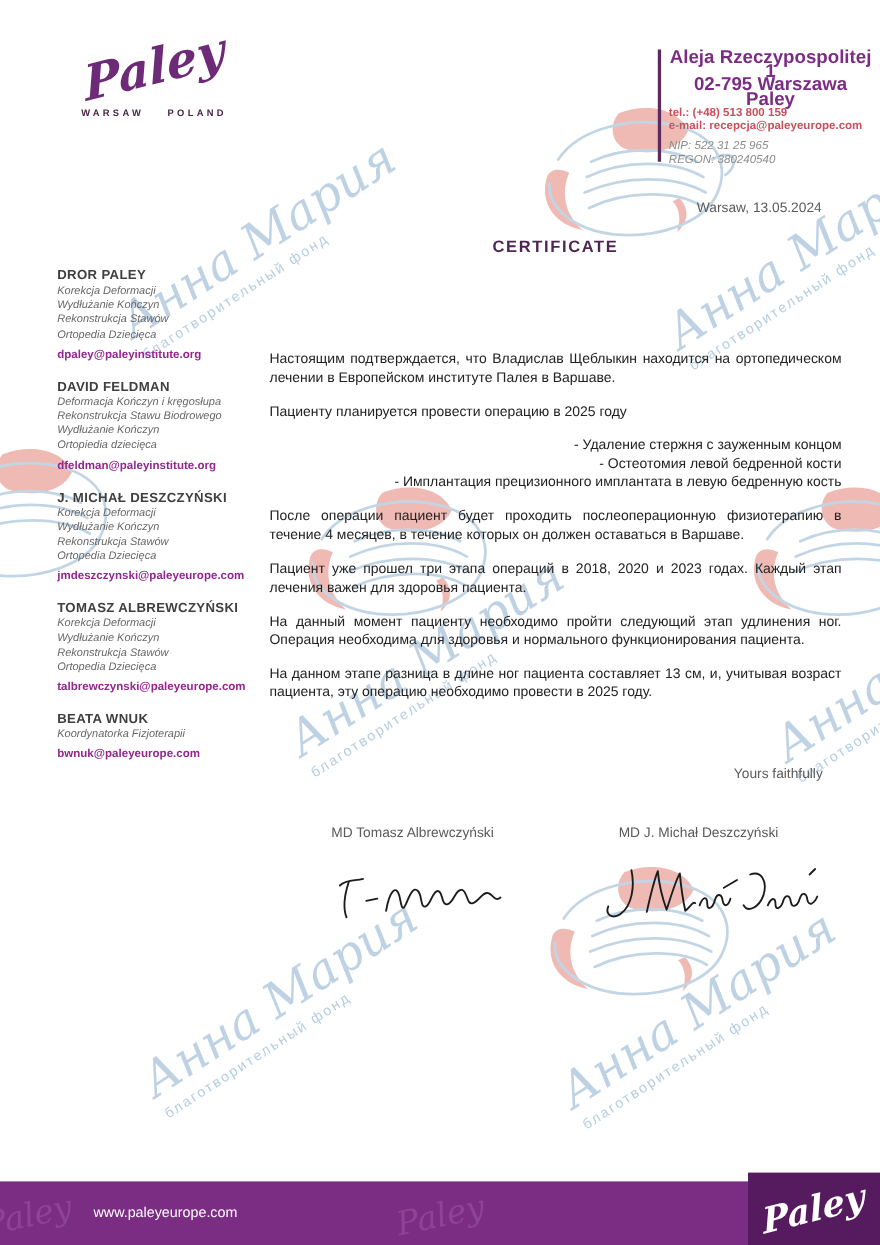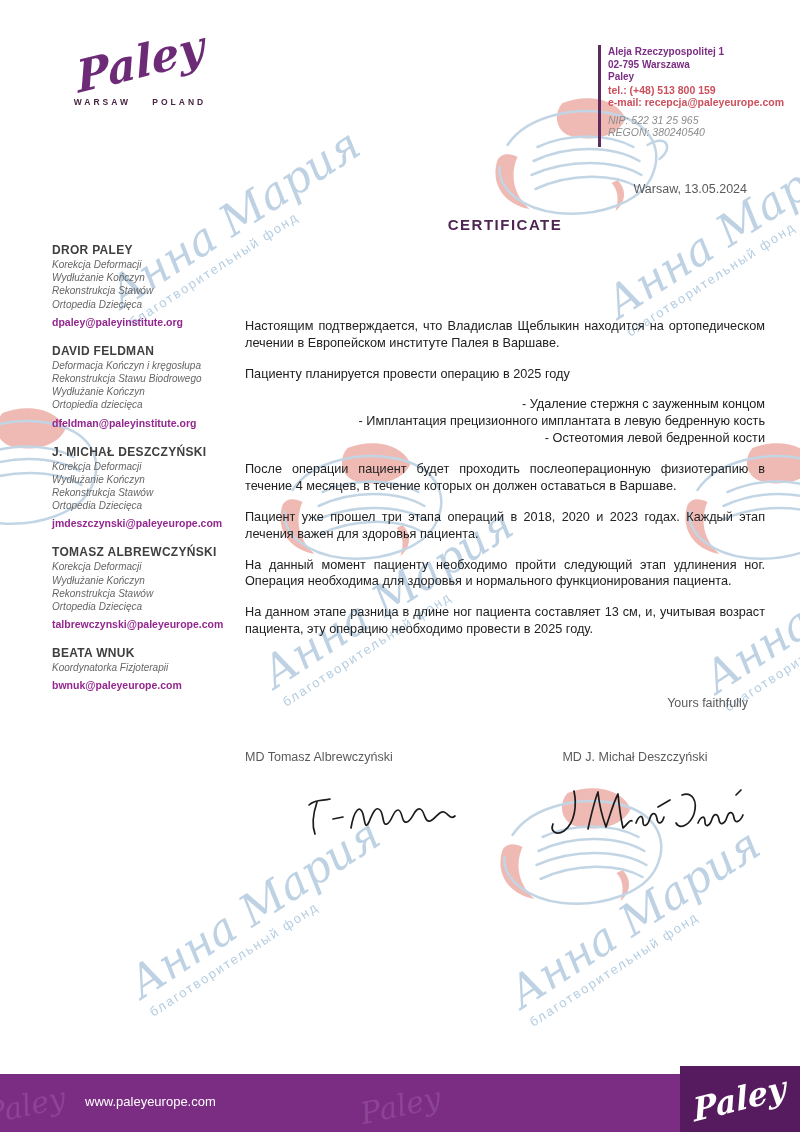--- a/index.html
+++ b/index.html
@@ -16,21 +16,21 @@
   
   .hdr-logo{position:absolute;left:50px;top:40px;width:180px;z-index:1;text-align:center;}
   .paley-script{display:inline-block;font-family:"DejaVu Serif",serif;font-style:italic;font-weight:bold;
     font-size:44px;color:#6d2a77;transform:rotate(-14deg) skewX(-8deg);line-height:1;}
   .inst-line{margin-top:10px;font-size:13.5px;font-weight:bold;letter-spacing:2px;color:#472445;
     border-bottom:2.5px solid #472445;padding-bottom:4px;white-space:nowrap;}
   .inst-sub{margin-top:13px;font-size:8.5px;font-weight:bold;letter-spacing:3px;word-spacing:16px;color:#472445;}
   .contact{position:absolute;left:608px;top:46px;width:185px;z-index:1;border-left:3px solid #5c2a5e;
     border-left:none;}
   .contact-rule{position:absolute;left:598px;top:45px;width:3px;height:102px;background:#5c2a5e;z-index:1;}
-  .contact .addr{font-size:10px;font-weight:bold;color:#7b2d84;line-height:12.5px;}
+  .contact .addr{font-size:17px;font-weight:bold;color:#7b2d84;line-height:12.5px;text-align:center;}
   .contact .tel{margin-top:0;font-size:10.5px;font-weight:bold;color:#cc4f5c;line-height:12px;}
   .contact .mail{font-size:10.5px;font-weight:bold;color:#cc4f5c;line-height:12px;}
   .contact .reg{margin-top:6px;font-size:10.5px;font-style:italic;color:#8c8c8c;line-height:12.5px;}
   
   .sidebar{position:absolute;left:52px;top:243px;width:190px;z-index:1;}
   .doc{margin-bottom:15px;}
   .doc-name{font-size:12px;font-weight:bold;color:#3f3f3f;letter-spacing:.3px;line-height:15px;}
   .doc-spec{font-size:10px;font-style:italic;color:#666;line-height:13.2px;}
   .doc-mail{margin-top:5px;font-size:10.5px;font-weight:bold;color:#93278f;line-height:13px;}
   
@@ -42,21 +42,21 @@
   .flabel{width:187px;color:#5d3b63;}
   .fvalue{color:#3f3049;}
   .bodytext{position:absolute;left:245px;top:318px;width:520px;z-index:1;font-size:12.7px;color:#212121;line-height:16.8px;}
   .bodytext p{margin:0 0 14px 0;text-align:justify;}
   .bodytext p.nojust{text-align:left;}
   .bodytext .list div{line-height:17px;}
   .bodytext .list{margin:5px 0 14px 0;text-align:right;}
   .closing{position:absolute;right:52px;top:696px;font-size:12.5px;color:#5a5a5a;z-index:1;}
   
   .sig-names{position:absolute;left:245px;top:750px;width:520px;display:flex;z-index:1;font-size:12.5px;color:#5a5a5a;}
-  .sig-names .n1{width:260px;text-align:left;}
+  .sig-names .n1{width:260px;text-align:center;}
   .sig-names .n2{width:260px;text-align:center;}
   .sig1{position:absolute;left:303px;top:792px;z-index:1;}
   .sig2{position:absolute;left:540px;top:783px;z-index:1;}
   .sig1 svg path,.sig2 svg path{fill:none;stroke:#1c1c1c;stroke-width:1.7;stroke-linecap:round;stroke-linejoin:round;}
   
   .footer{position:absolute;left:0;top:1074px;width:800px;height:58px;background:#7b2d84;z-index:2;overflow:hidden;}
   .footer .site{position:absolute;left:85px;top:20px;font-size:13px;color:#fff;}
   .footer .fwm{position:absolute;top:14px;font-family:"DejaVu Serif",serif;font-style:italic;font-size:30px;
     color:#8d4495;transform:rotate(-12deg);}
   .footer-box{position:absolute;left:680px;top:1066px;width:120px;height:66px;background:#551b5e;z-index:3;
@@ -220,22 +220,22 @@
       <div class="doc-spec">Koordynatorka Fizjoterapii</div>
       <div class="doc-mail">bwnuk@paleyeurope.com</div>
     </div>
   </div>
 
   <div class="bodytext">
     <p>Настоящим подтверждается, что Владислав Щеблыкин находится на ортопедическом лечении в Европейском институте Палея в Варшаве.</p>
     <p class="nojust">Пациенту планируется провести операцию в 2025 году</p>
     <div class="list">
       <div>- Удаление стержня с зауженным концом</div>
+      <div>- Остеотомия левой бедренной кости</div>
       <div>- Имплантация прецизионного имплантата в левую бедренную кость</div>
-      <div>- Остеотомия левой бедренной кости</div>
     </div>
     <p>После операции пациент будет проходить послеоперационную физиотерапию в течение 4 месяцев, в течение которых он должен оставаться в Варшаве.</p>
     <p>Пациент уже прошел три этапа операций в 2018, 2020 и 2023 годах. Каждый этап лечения важен для здоровья пациента.</p>
     <p>На данный момент пациенту необходимо пройти следующий этап удлинения ног. Операция необходима для здоровья и нормального функционирования пациента.</p>
     <p>На данном этапе разница в длине ног пациента составляет 13 см, и, учитывая возраст пациента, эту операцию необходимо провести в 2025 году.</p>
   </div>
 
   <div class="closing">Yours faithfully</div>
 
   <div class="sig-names">

